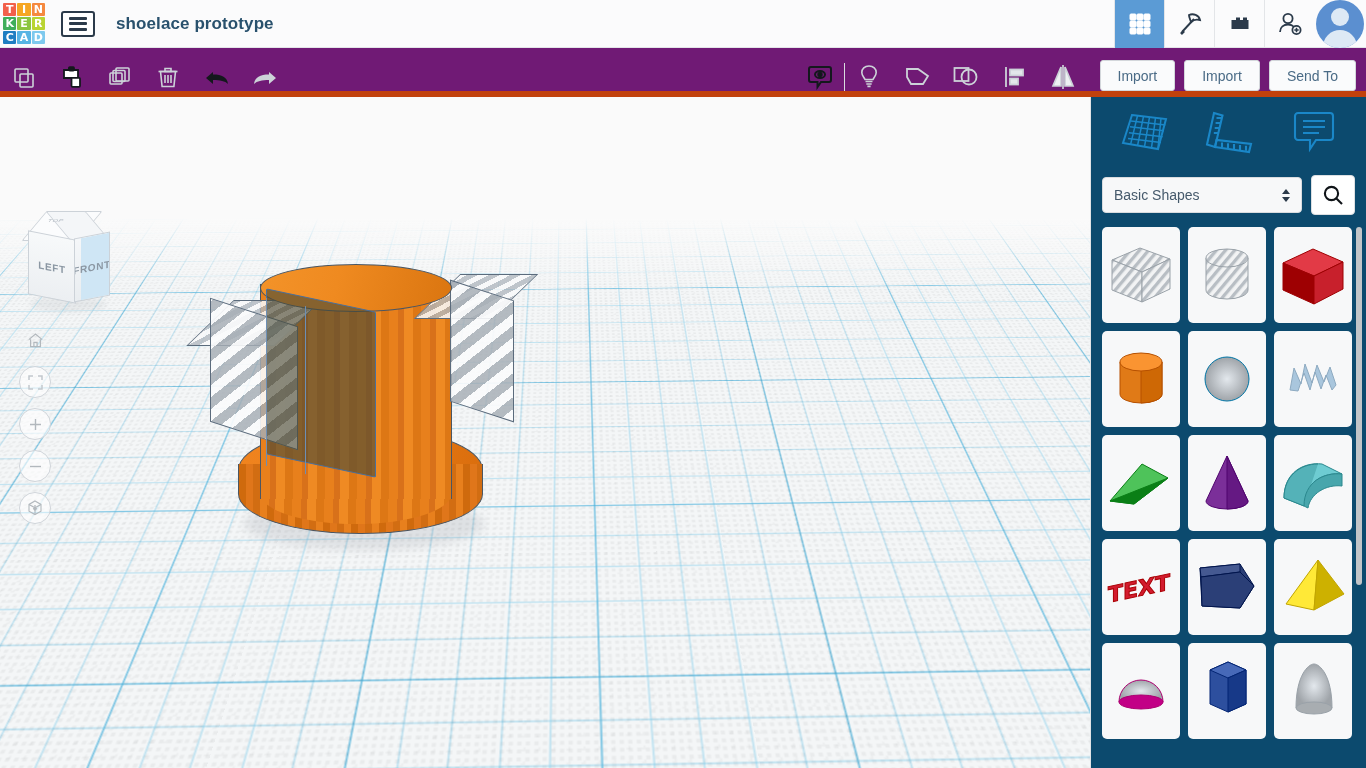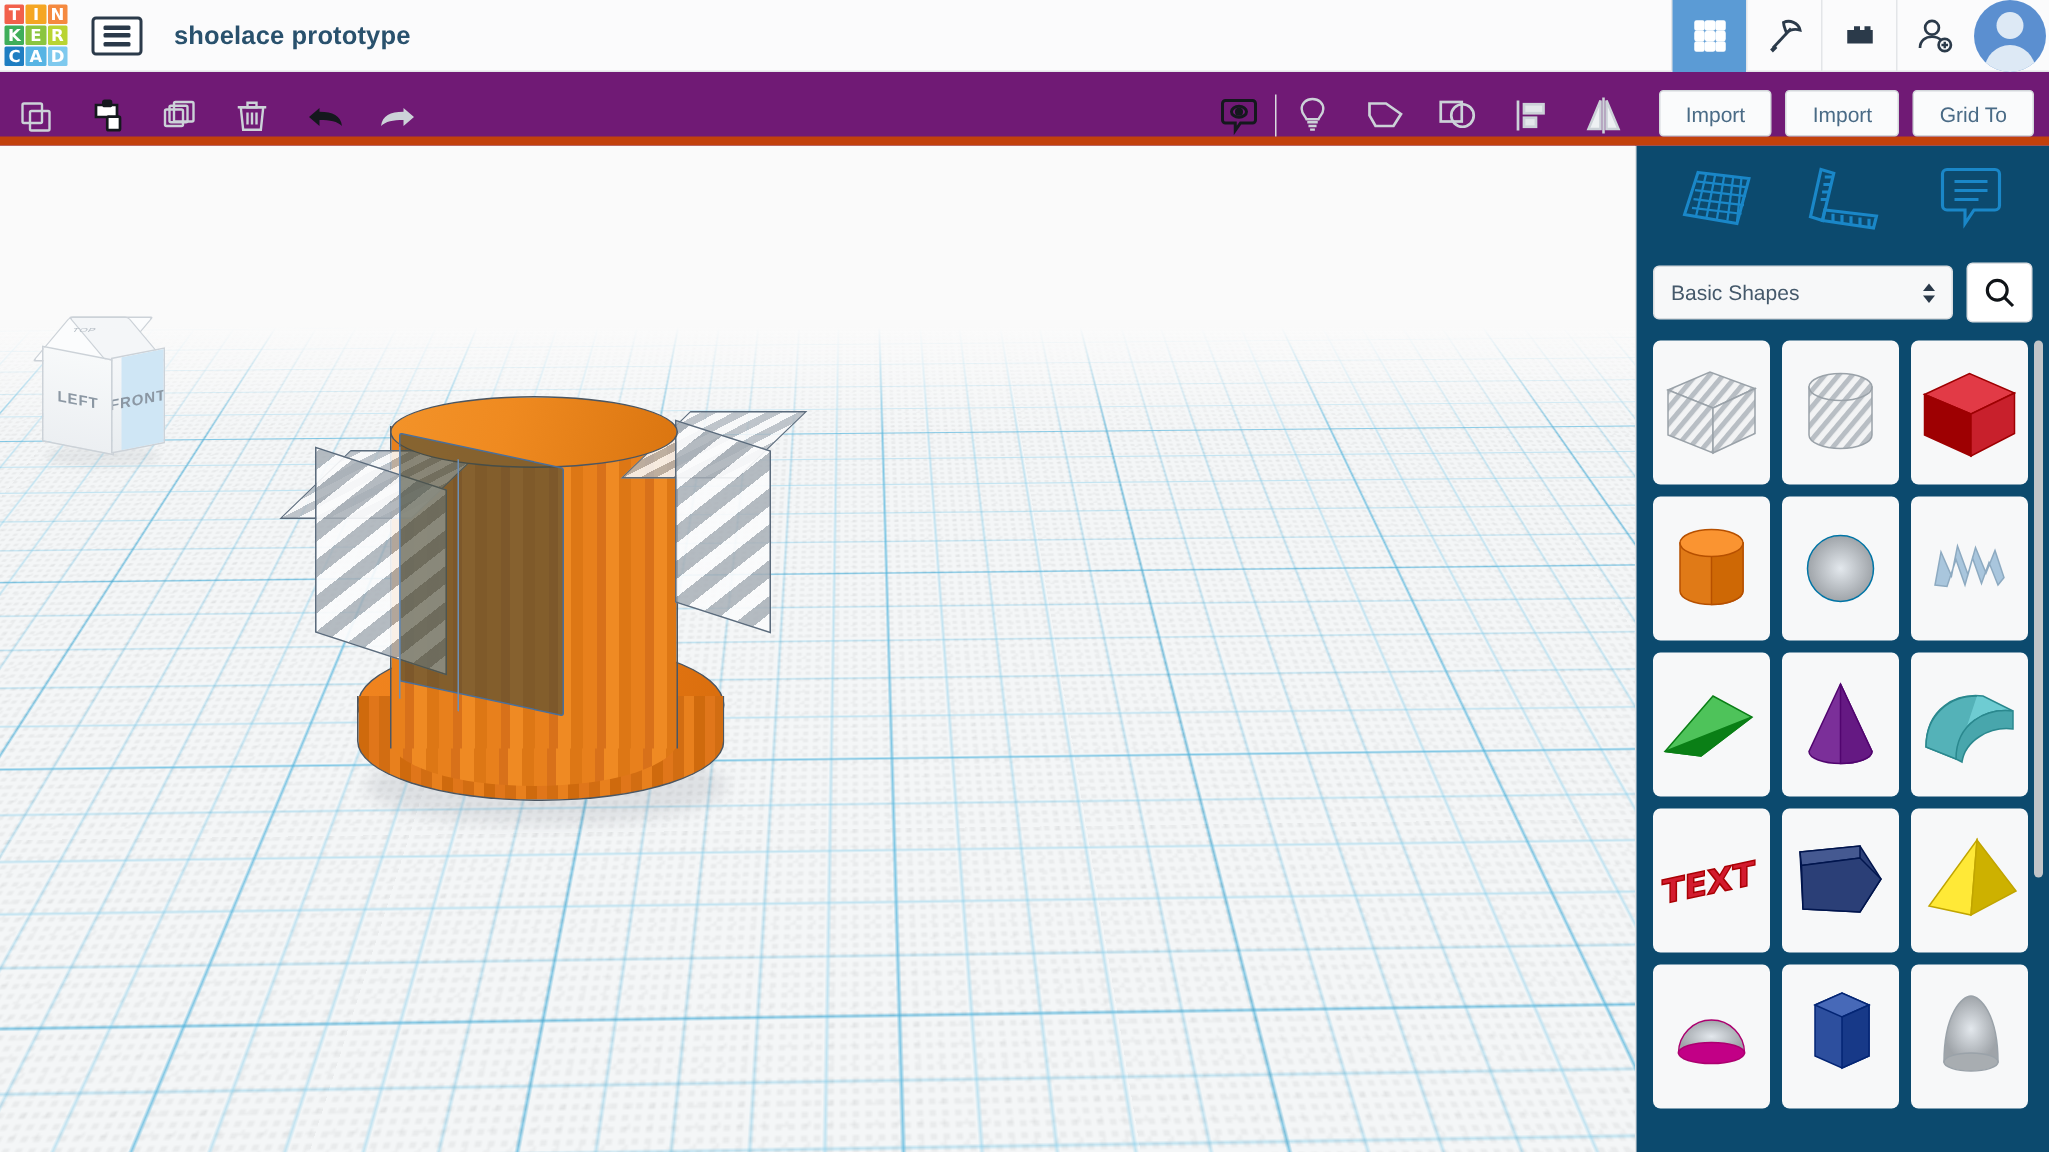--- a/index.html
+++ b/index.html
@@ -362,21 +362,21 @@
           <path d="M17 4 L25 23 h-8 Z" fill="#eef1f3"></path>
           <path d="M15 2 V26"></path>
         </svg>
       </div>
     </div>
     <div class="tsep"></div>
 
     <div class="actions">
       <div class="abtn">Import</div>
       <div class="abtn">Import</div>
-      <div class="abtn">Grid To</div>
+      <div class="abtn">Send To</div>
     </div>
   </div>
 
   <div class="body">
 
     <div class="canvas">
       <div class="plane-wrap">
         <div class="plane">
           <div class="plane-noise"></div>
         </div>

